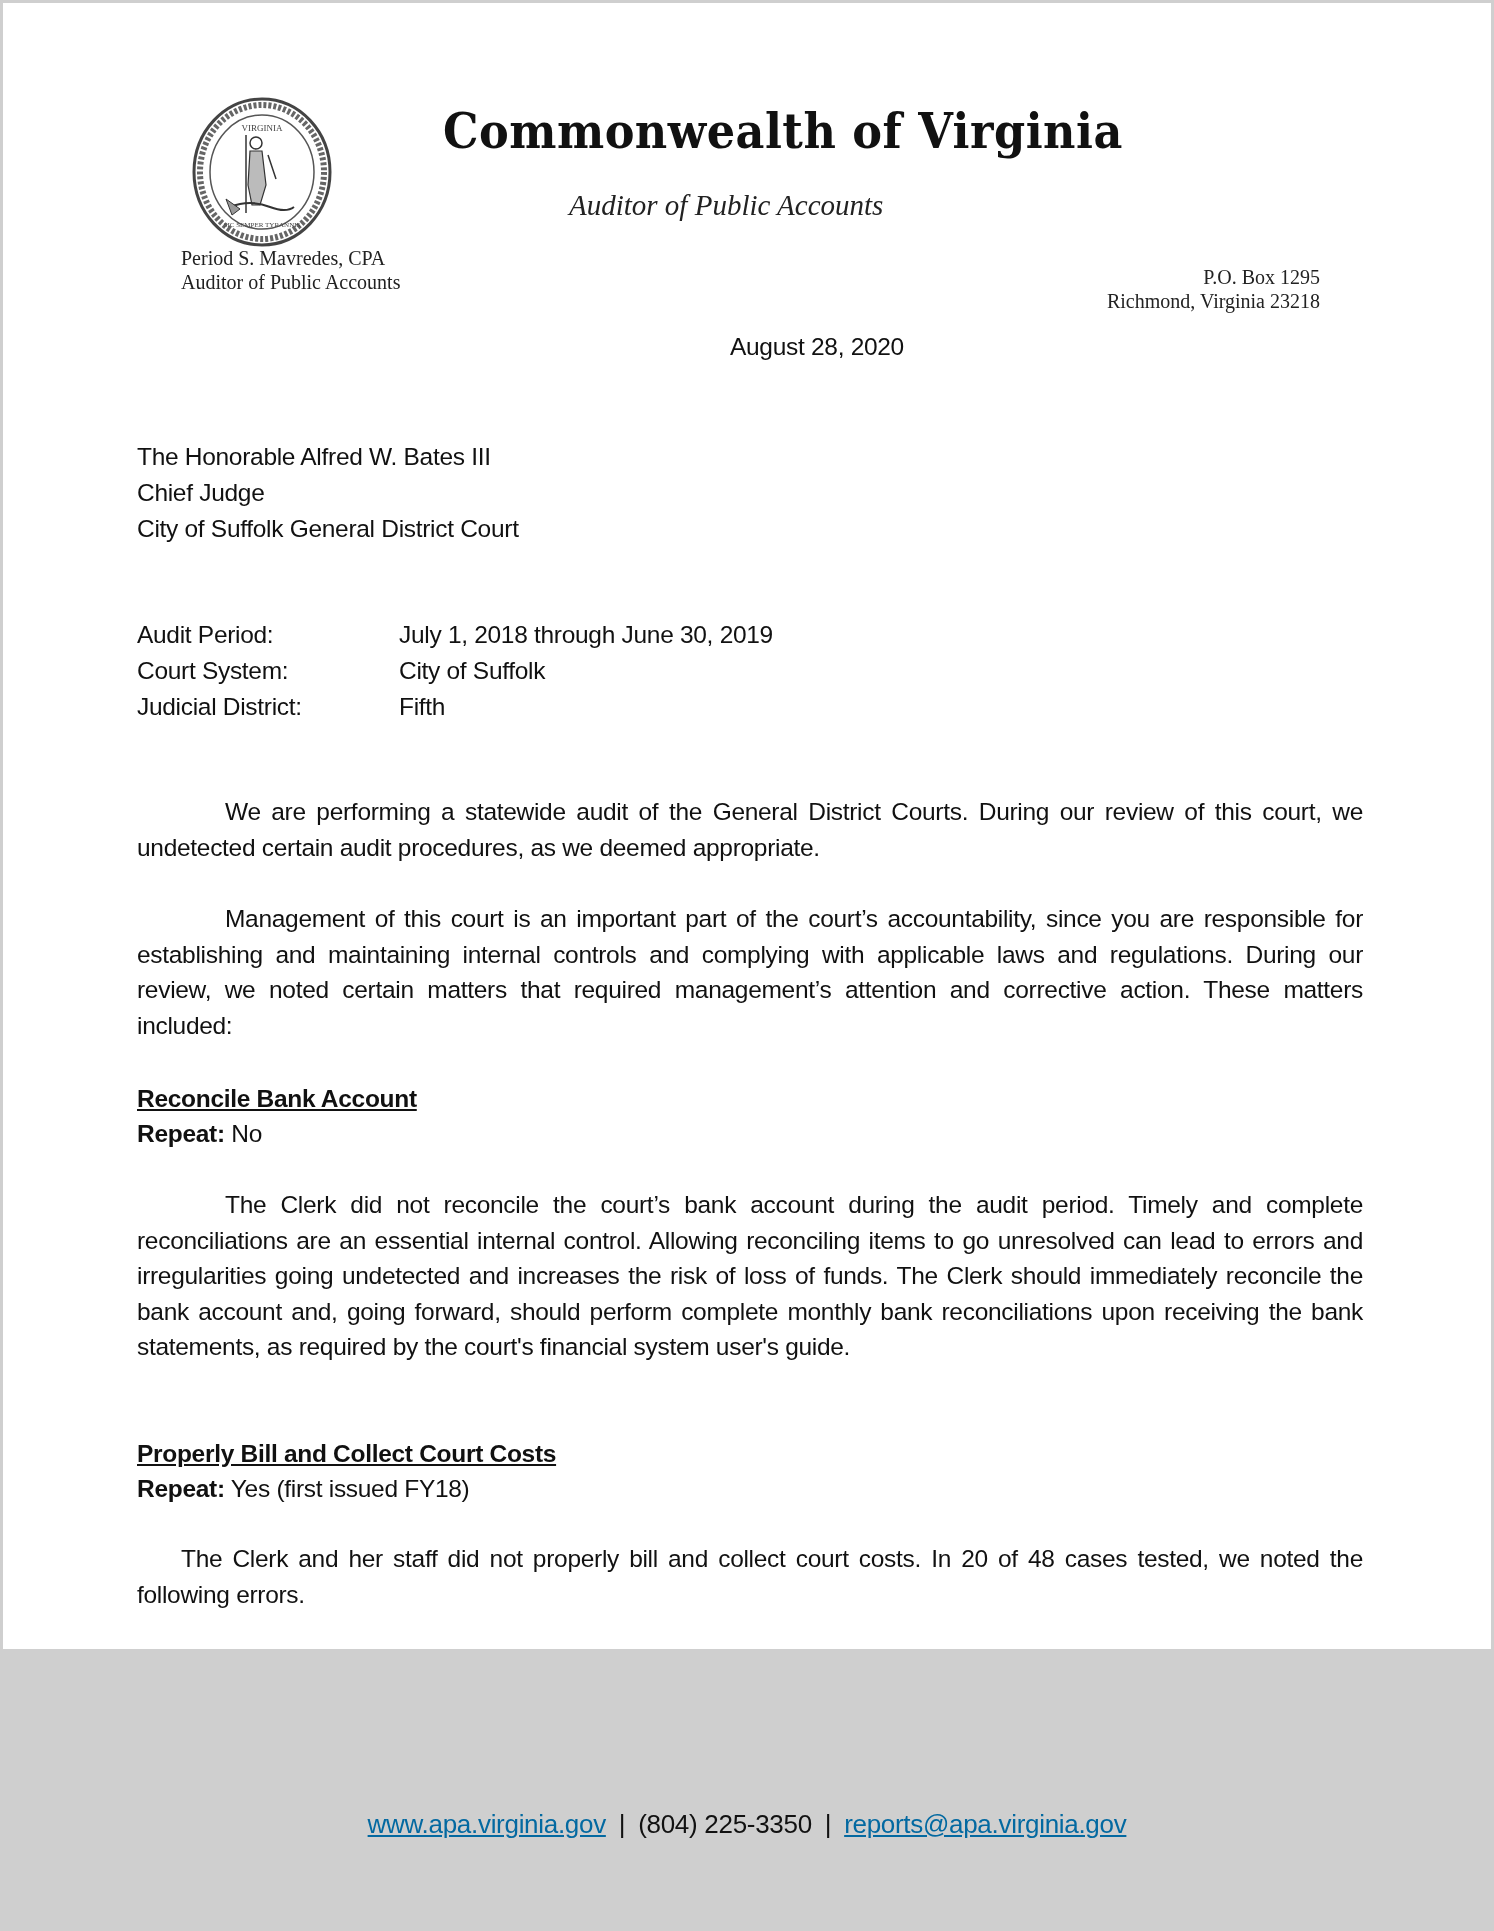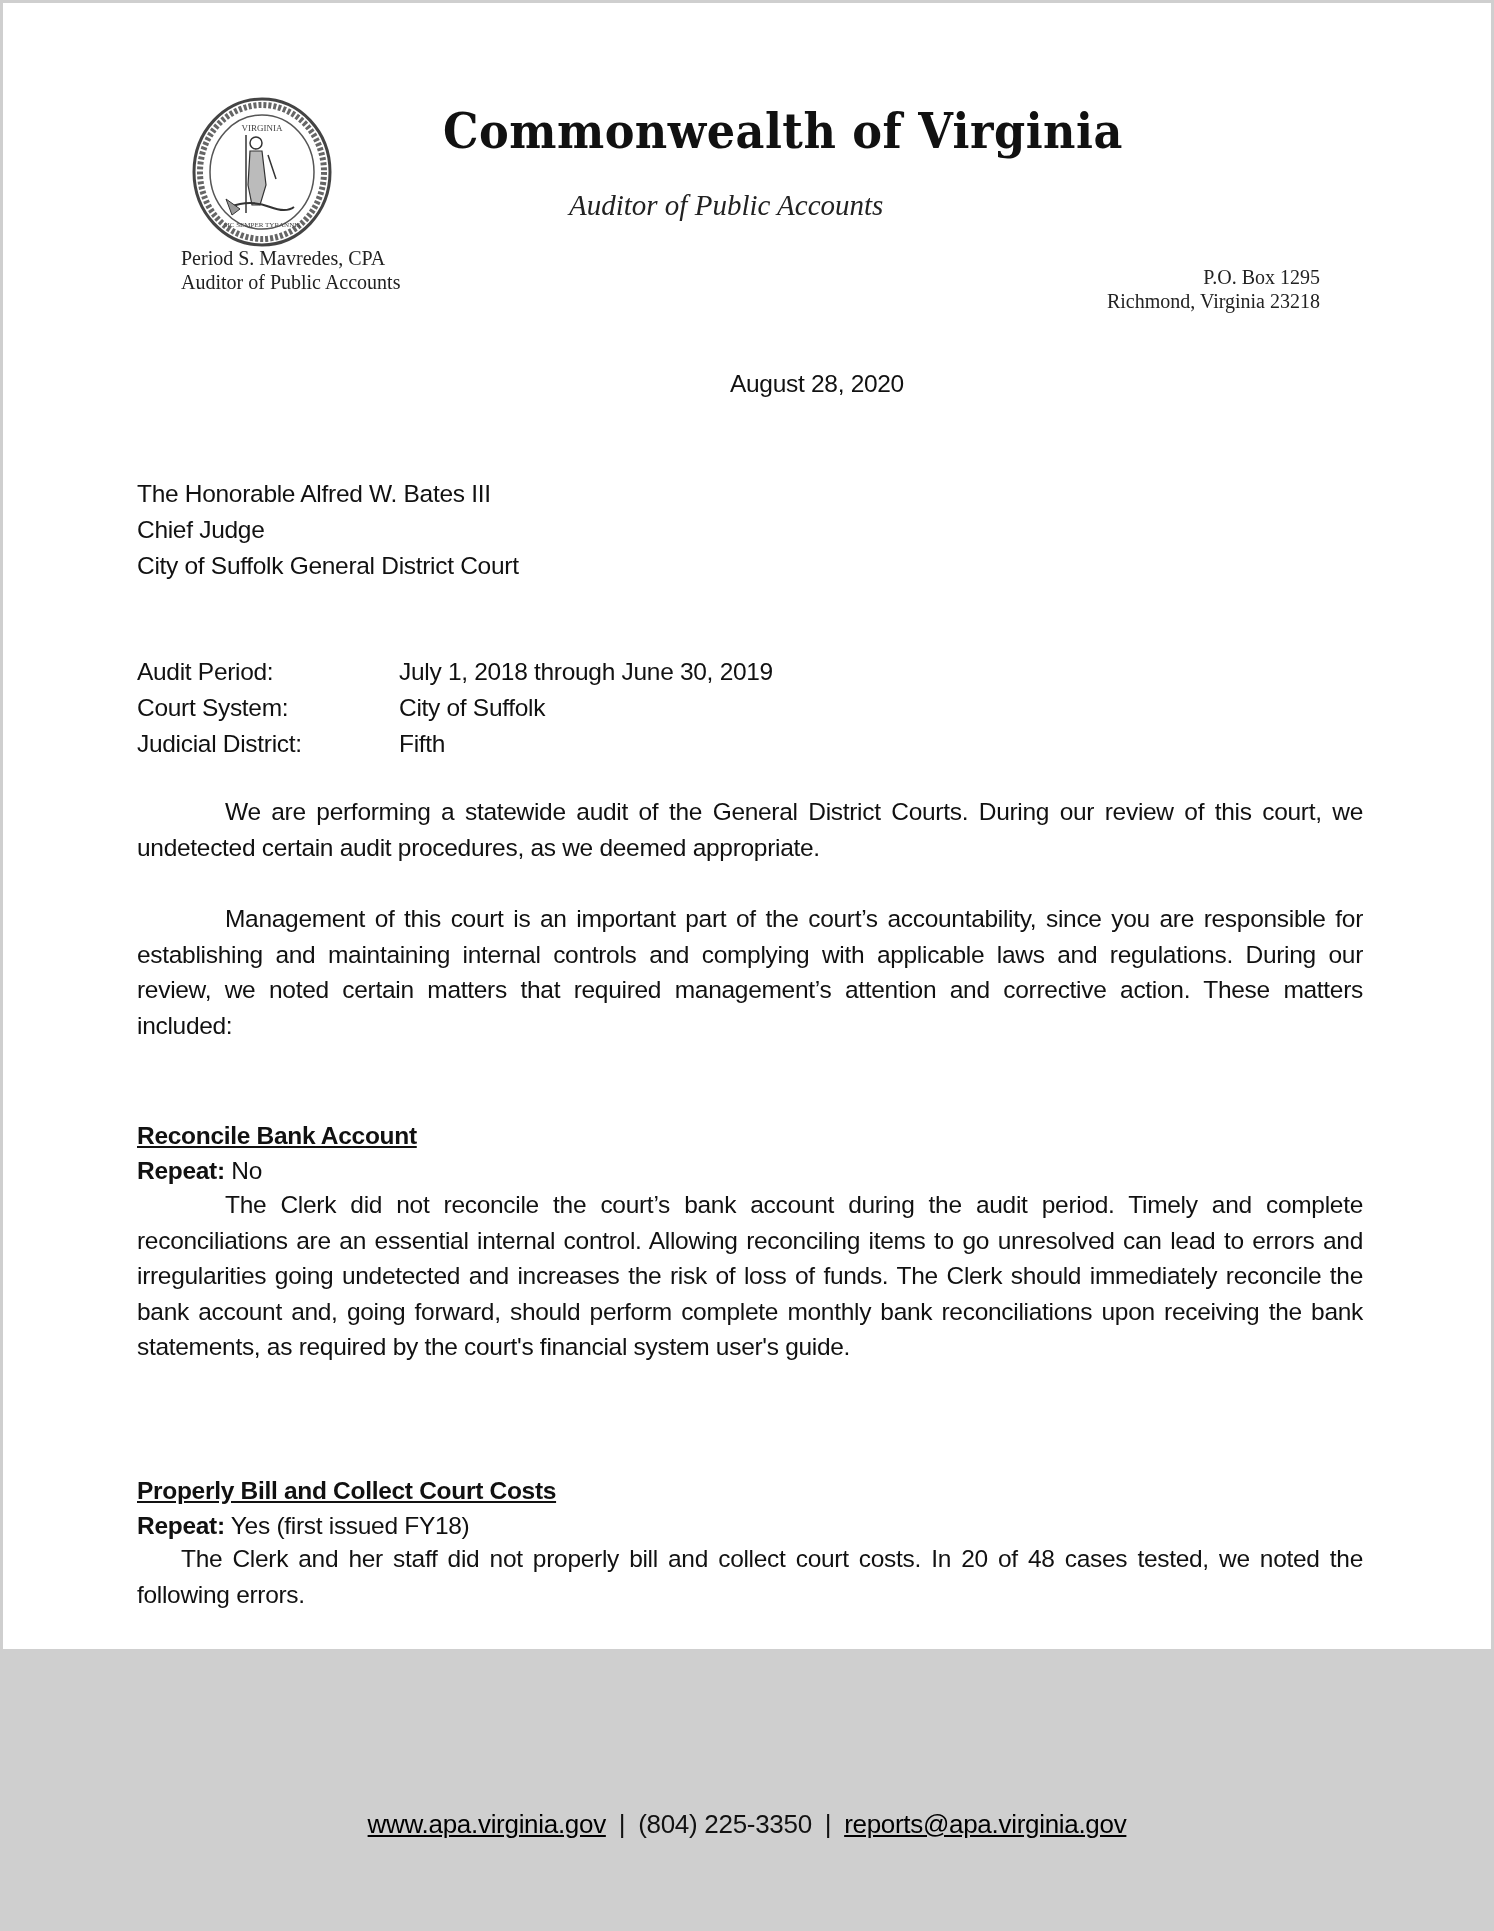--- a/index.html
+++ b/index.html
@@ -56,21 +56,20 @@
     position: absolute;
     left: 727px; top: 330px;
     font-size: 26px;
     color: #111;
   }
   .body-text {
     font-family: "Liberation Sans", sans-serif;
     font-size: 24.5px;
     color: #111;
     letter-spacing: -0.3px;
-    margin-top: 37px;
   }
   .addressee {
     position: absolute;
     left: 134px; top: 436px;
     line-height: 36px;
   }
   .meta-table {
     position: absolute;
     left: 134px; top: 614px;
     line-height: 36px;
@@ -110,21 +109,21 @@
   .footer {
     position: absolute;
     left: 0; width: 1488px;
     top: 1806px;
     text-align: center;
     font-size: 26px;
     color: #111;
     letter-spacing: -0.3px;
   }
   .footer a {
-    color: #000000;
+    color: #0369a1;
     text-decoration: underline;
   }
   .footer .sep { padding: 0 6px; }
 </style>
 </head>
 <body>
 
 <div class="page">
 
   <svg class="seal" viewBox="0 0 144 154">

